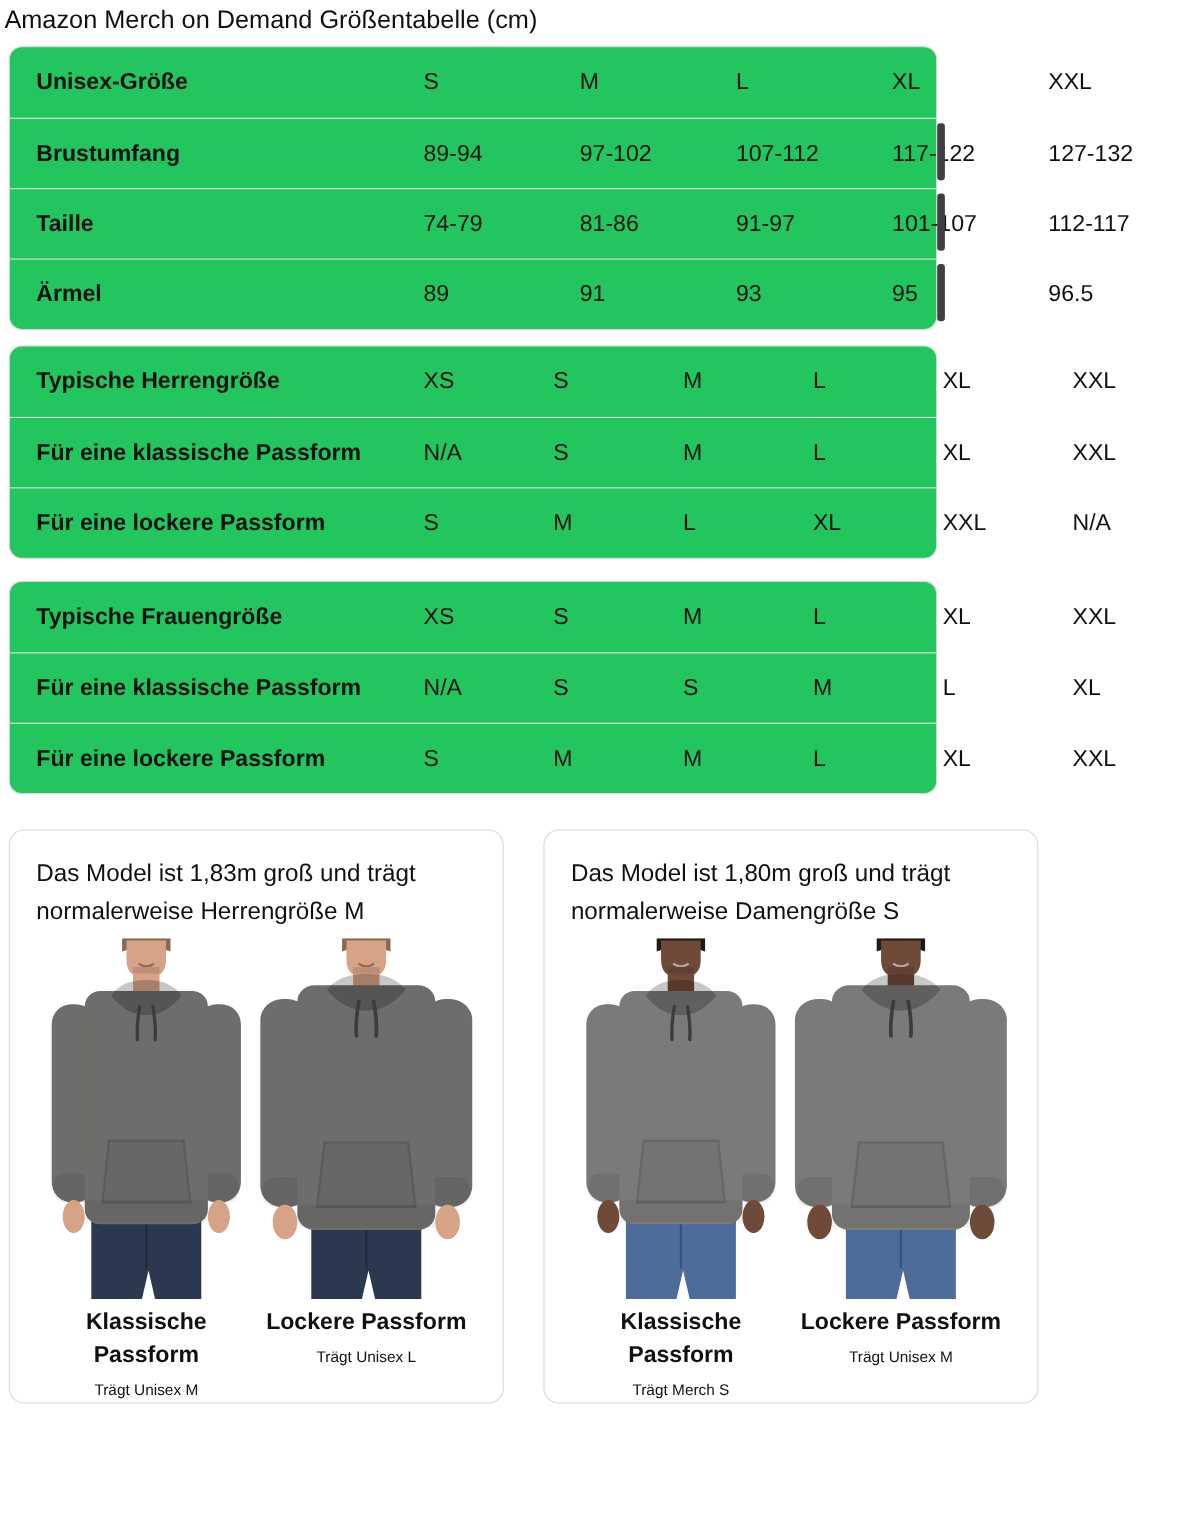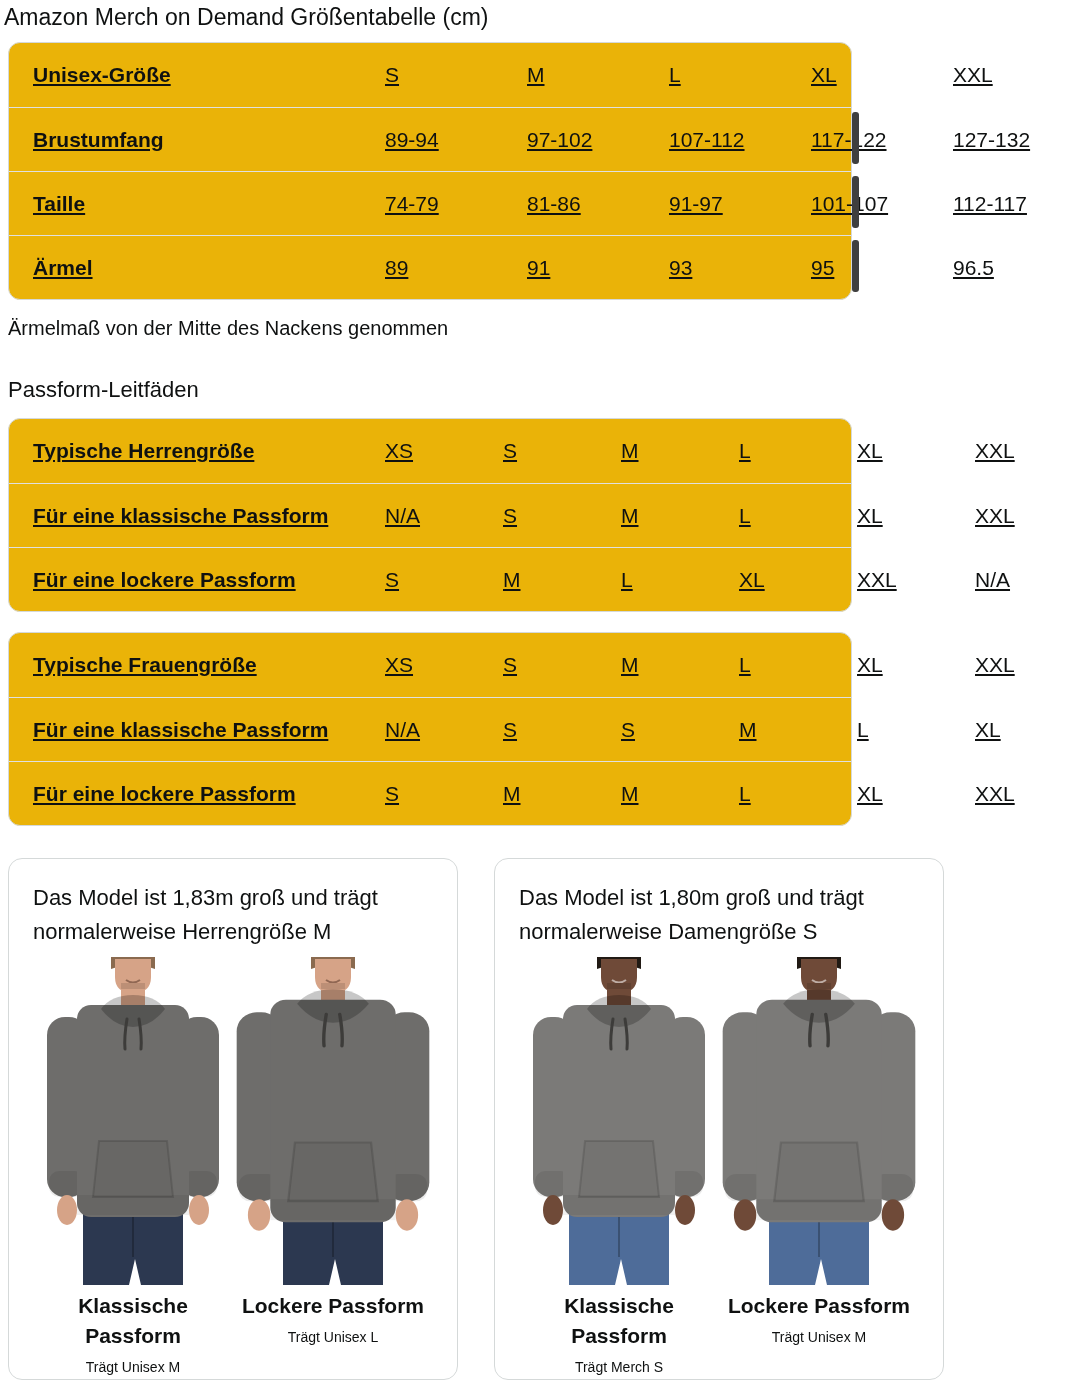--- a/index.html
+++ b/index.html
@@ -13,21 +13,21 @@
   body{
     width:1080px;height:1388px;
     font-family:"Liberation Sans","DejaVu Sans",sans-serif;
     color:var(--text);
     overflow:hidden;
   }
   .page{position:relative;width:860px;height:1388px;padding:2px 8px 0 8px;}
 
   .page-title{font-size:23px;line-height:30px;font-weight:400;margin-left:-4px;}
 
-  .tbl{border:1px solid var(--table-border);border-radius:12px;background:#eab308;text-decoration:underline;}
+  .tbl{border:1px solid var(--table-border);border-radius:12px;background:#22c55e;}
   .tbl-sizes{margin-top:10px;}
   .trow{display:grid;align-items:center;height:64px;padding-left:24px;}
   .t5 .trow{grid-template-columns:352px repeat(5,142px);}
   .t6 .trow{grid-template-columns:352px repeat(6,118px);}
   .trow + .trow{border-top:1px solid var(--row-divider);}
   .lbl{font-weight:bold;font-size:21px;white-space:nowrap;}
   .val{font-size:21px;white-space:nowrap;}
 
   .footnote{font-size:20px;line-height:24px;margin-top:16px;}
   .section-heading{font-size:22px;line-height:28px;font-weight:400;margin-top:36px;}
@@ -92,23 +92,21 @@
       <span class="val">93</span>
       <span class="val">95</span>
       <span class="val">96.5</span>
     </div>
   </div>
 
   <div class="row-scrollbar sb-1"></div>
   <div class="row-scrollbar sb-2"></div>
   <div class="row-scrollbar sb-3"></div>
 
-  <div class="footnote">Ärmelmaß von der Mitte des Nackens genommen</div>
-
-  <div class="section-heading">Passform-Leitfäden</div>
+
 
   <div class="tbl tbl-fit1 t6">
     <div class="trow">
       <span class="lbl">Typische Herrengröße</span>
       <span class="val">XS</span>
       <span class="val">S</span>
       <span class="val">M</span>
       <span class="val">L</span>
       <span class="val">XL</span>
       <span class="val">XXL</span>

